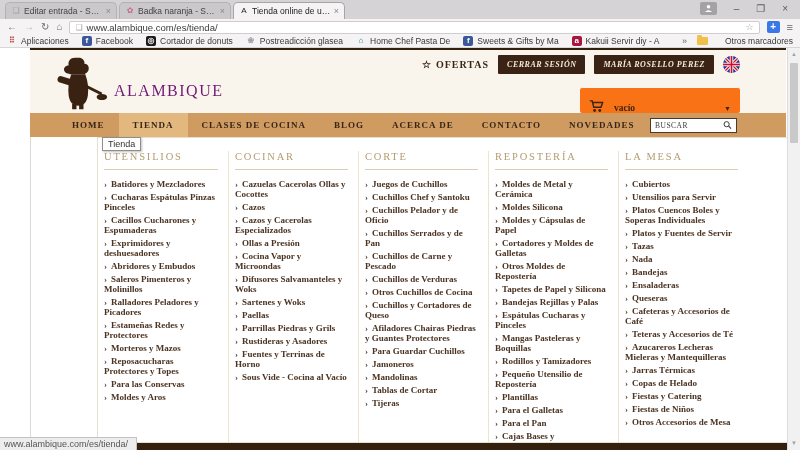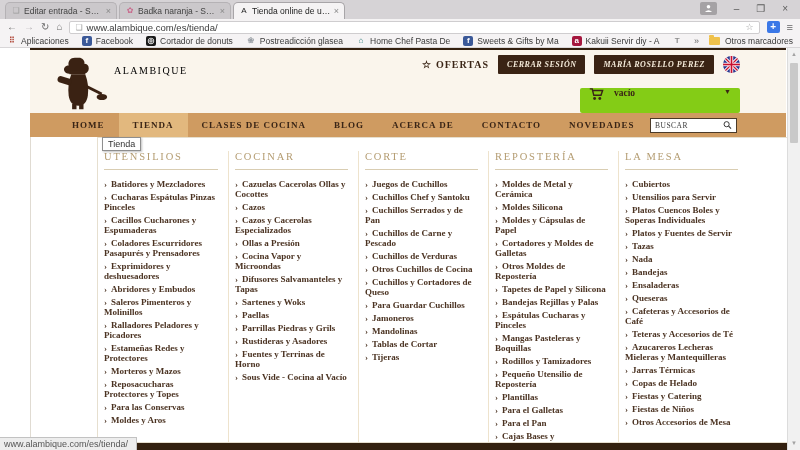--- a/index.html
+++ b/index.html
@@ -33,40 +33,40 @@
   .plus-ext { width:13px; height:12px; background:#3b78e7; border-radius:2px; color:#fff; font-size:10px;
               line-height:11px; text-align:center; font-weight:bold; }
   .menu-ic { color:#666; font-size:11px; }
 
   .bmbar { position:absolute; left:0; top:35px; right:0; height:13px; background:#f5f3f4;
            border-bottom:1px solid #d8d6d8; display:flex; align-items:center; padding:0 7px; font-size:8.5px; color:#3a3a3a; }
   .bms { display:flex; gap:13px; flex:1; align-items:center; overflow:hidden; }
   .bm { display:flex; align-items:center; gap:4px; white-space:nowrap; }
   .bm-ic { min-width:10px; height:10px; line-height:10px; font-size:8px; text-align:center; border-radius:2px; font-weight:bold; }
   .bm-more { color:#666; margin:0 10px; font-size:9px; }
-  .other { gap:5px; }
+  .other { gap:17px; }
   .folder-ic { position:relative; width:11px; height:8px; background:#efc14b; border-radius:1px; display:inline-block; }
   .folder-ic::before { content:""; position:absolute; top:-2px; left:0; width:5px; height:2px; background:#efc14b; border-radius:1px 1px 0 0; }
 
   
   .site { position:absolute; left:0; top:48px; right:0; bottom:0; background:#fff;
           font-family:"Liberation Serif", serif; }
   .edge-line { position:absolute; left:30px; top:0; bottom:0; width:1px; background:#e0dbd2; }
 
   .site-header { position:absolute; left:30px; right:14px; top:0; height:65px; background:#faf5ec;
                  border-top:2px solid #33200f; }
   .logo-chef { position:absolute; left:22px; top:5px; }
-  .brand { position:absolute; left:84px; top:15px; font-size:10px; letter-spacing:1.5px; color:#000000; }
+  .brand { position:absolute; left:84px; top:32px; font-size:16px; letter-spacing:1.5px; color:#701a75; }
   .hdr-right { position:absolute; top:5px; right:46px; display:flex; align-items:center; gap:9px; }
   .ofertas { display:flex; align-items:center; gap:4px; font-size:10px; font-weight:bold; letter-spacing:1px; color:#3a2516; }
   .hbtn { background:#3a2314; color:#f4ead9; font-size:8px; font-weight:bold; letter-spacing:0.5px;
           padding:5px 9px; border-radius:1px;font-style:italic; }
   .flag { width:17px; height:17px; border-radius:50%; overflow:hidden; display:inline-block; }
-  .cart { position:absolute; left:550px; top:38px; width:160px; height:25px; background:#84cc16;
-          border-radius:2px; display:flex; align-items:flex-start; padding:0 9px; color:#3a2516; }
+  .cart { position:absolute; left:550px; top:38px; width:160px; height:25px; background:#f97316;
+          border-radius:2px; display:flex; align-items:flex-end; padding:0 9px; color:#3a2516; }
   .cart-label { font-size:9.5px; font-weight:bold; margin-left:9px; }
   .cart .caret { margin-left:auto; font-size:7px; }
 
   .nav { position:absolute; left:30px; right:14px; top:65px; height:24px; background:#cf9b61;
          display:flex; align-items:center; padding-left:28px; }
   .nav-items { display:flex; height:100%; }
   .nav-item { display:flex; align-items:center; padding:0 14px; font-size:9px; font-weight:bold;
               letter-spacing:1px; color:#3a2516; }
   .nav-item.active { background:#e2b87e; }
   .search { margin-left:auto; margin-right:49px; width:87px; height:15px; background:#fff;
@@ -283,61 +283,62 @@
     <div class="tooltip">Tienda</div>
 
     <div class="megamenu">
       <div class="col">
         <h3>UTENSILIOS</h3>
         <ul>
 
         <li class="mi">Batidores y Mezcladores</li>
             <li class="mi">Cucharas Espátulas Pinzas Pinceles</li>
             <li class="mi">Cacillos Cucharones y Espumaderas</li>
-            <li class="mi">Coladores Escurridores Pasapurés y Prensadores</li>
             <li class="mi">Exprimidores y deshuesadores</li>
             <li class="mi">Abridores y Embudos</li>
             <li class="mi">Saleros Pimenteros y Molinillos</li>
             <li class="mi">Ralladores Peladores y Picadores</li>
             <li class="mi">Estameñas Redes y Protectores</li>
             <li class="mi">Morteros y Mazos</li>
             <li class="mi">Reposacucharas Protectores y Topes</li>
             <li class="mi">Para las Conservas</li>
             <li class="mi">Moldes y Aros</li>
           </ul>
       </div>
       <div class="col">
         <h3>COCINAR</h3>
         <ul>
 
         <li class="mi">Cazuelas Cacerolas Ollas y Cocottes</li>
             <li class="mi">Cazos</li>
             <li class="mi">Cazos y Cacerolas Especializados</li>
             <li class="mi">Ollas a Presión</li>
             <li class="mi">Cocina Vapor y Microondas</li>
-            <li class="mi">Difusores Salvamanteles y Tapas</li>
+            <li class="mi">Difusores Salvamanteles y Woks</li>
             <li class="mi">Sartenes y Woks</li>
             <li class="mi">Paellas</li>
             <li class="mi">Parrillas Piedras y Grils</li>
             <li class="mi">Rustideras y Asadores</li>
             <li class="mi">Fuentes y Terrinas de Horno</li>
             <li class="mi">Sous Vide - Cocina al Vacío</li>
           </ul>
       </div>
       <div class="col">
         <h3>CORTE</h3>
         <ul>
 
         <li class="mi">Juegos de Cuchillos</li>
             <li class="mi">Cuchillos Chef y Santoku</li>
+            <li class="mi">Cuchillos Pelador y de Oficio</li>
             <li class="mi">Cuchillos Serrados y de Pan</li>
             <li class="mi">Cuchillos de Carne y Pescado</li>
             <li class="mi">Cuchillos de Verduras</li>
             <li class="mi">Otros Cuchillos de Cocina</li>
             <li class="mi">Cuchillos y Cortadores de Queso</li>
+            <li class="mi">Afiladores Chairas Piedras y Guantes Protectores</li>
             <li class="mi">Para Guardar Cuchillos</li>
             <li class="mi">Jamoneros</li>
             <li class="mi">Mandolinas</li>
             <li class="mi">Tablas de Cortar</li>
             <li class="mi">Tijeras</li>
           </ul>
       </div>
       <div class="col">
         <h3>REPOSTERÍA</h3>
         <ul>

